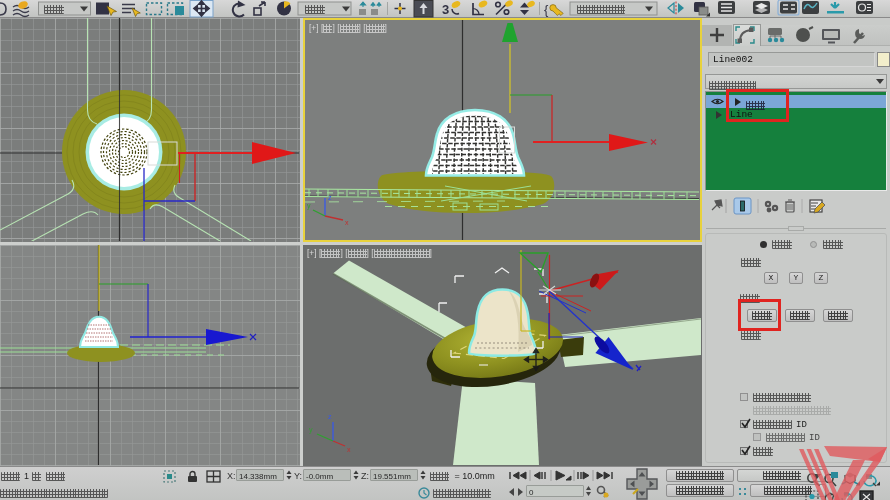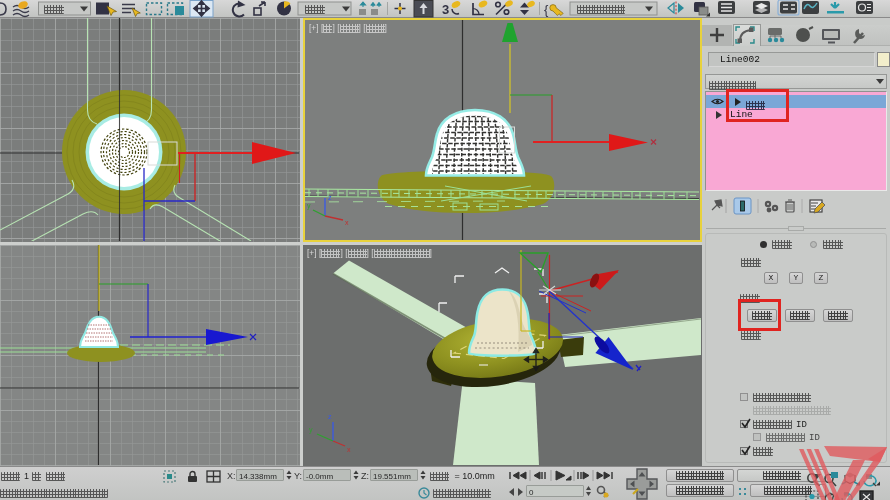--- a/index.html
+++ b/index.html
@@ -464,31 +464,31 @@
         <path d="M10,17.5 h7" stroke="#54565a" stroke-width="2"></path>
       </svg>
   </div>
   <div class="abs" style="left:144px;top:7px;width:27px;height:21px">
     <svg width="27" height="21">
         <path d="M8,18 L17,8" stroke="#5a5c5a" stroke-width="2.6"></path>
         <path d="M13,4 a5,5 0 1 0 6,6 l-3,1 -3,-3 z" fill="#5a5c5a"></path>
       </svg>
   </div>
 
-  <div class="abs" style="left:6px;top:34px;width:167px;height:15px;background:#c2c4c2;border:1px solid #979997;border-right-color:#d6d6d6;border-bottom-color:#d6d6d6;font-family:'Liberation Mono',monospace;font-size:9.5px;color:#111;padding:1px 11px">Line002</div>
+  <div class="abs" style="left:6px;top:34px;width:167px;height:15px;background:#c2c4c2;border:1px solid #979997;border-right-color:#d6d6d6;border-bottom-color:#d6d6d6;font-family:'Liberation Mono',monospace;font-size:9.5px;color:#111;padding:1px 4px">Line002</div>
   <div class="abs" style="left:175px;top:34px;width:13px;height:15px;background:#f2eecb;border:1px solid #888"></div>
 
   <div class="abs" style="left:3px;top:56px;width:182px;height:15px;background:linear-gradient(#d2d4d2,#c6c8c6);border:1px solid #959795">
     <span class="z" style="color:#3e3e3e;width:47px;margin:2px 0 0 3px"></span>
     <svg width="8" height="5" style="position:absolute;right:2px;top:4px">
         <polygon points="0,0 8,0 4,5" fill="#3a3a3a"></polygon>
       </svg>
   </div>
 
-  <div class="abs" style="left:3px;top:73px;width:182px;height:100px;background:#f9a8d4;border:1px solid #909290;border-right-color:#e9e9e9;border-bottom-color:#e9e9e9">
+  <div class="abs" style="left:3px;top:73px;width:182px;height:100px;background:#15803d;border:1px solid #909290;border-right-color:#e9e9e9;border-bottom-color:#e9e9e9">
     <div class="abs" style="left:0;top:3px;width:180px;height:13px;background:#7ba7d7">
       <svg width="13" height="9" style="position:absolute;left:5px;top:2px">
           <path d="M1,4.5 Q6.5,0 12,4.5 Q6.5,9 1,4.5 Z" fill="none" stroke="#222" stroke-width="1.2"></path>
           <circle cx="6.5" cy="4.5" r="1.6" fill="#222"></circle>
         </svg>
       <svg width="6" height="8" style="position:absolute;left:29px;top:3px">
           <polygon points="0,0 6,4 0,8" fill="#222"></polygon>
         </svg>
       <span class="z" style="color:#1a1a30;width:19px;margin:2px 0 0 40px"></span>
     </div>

